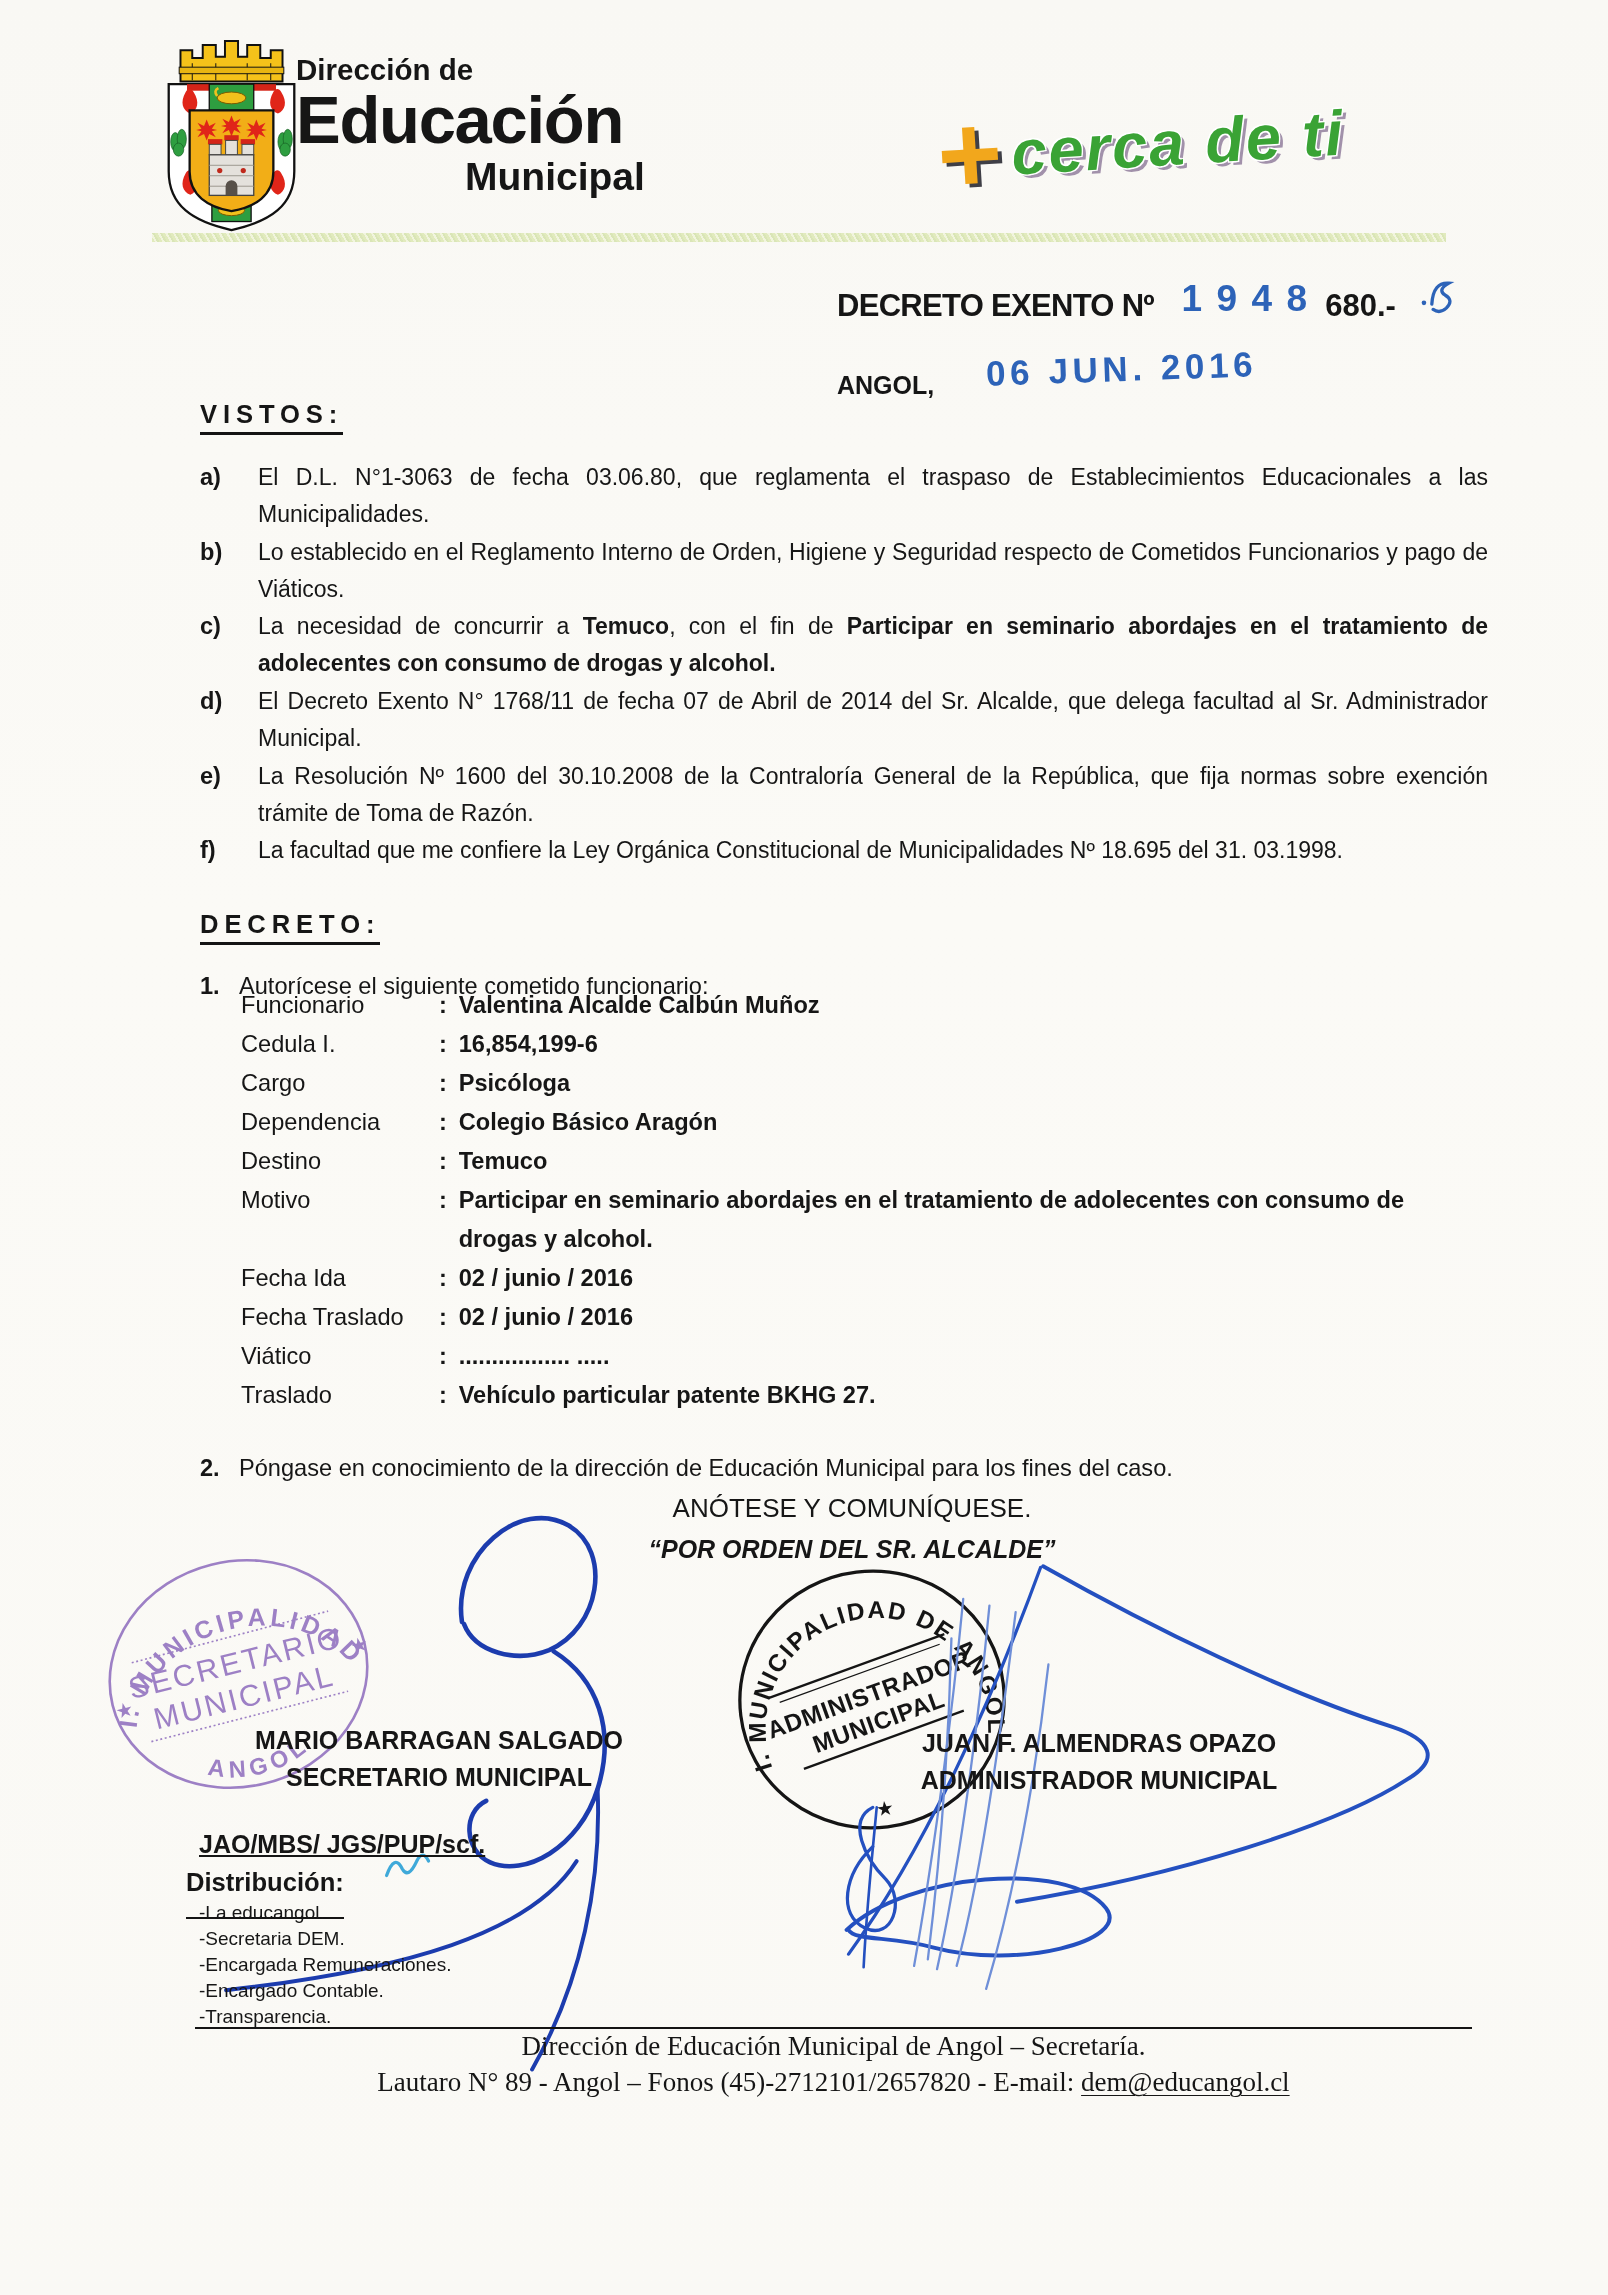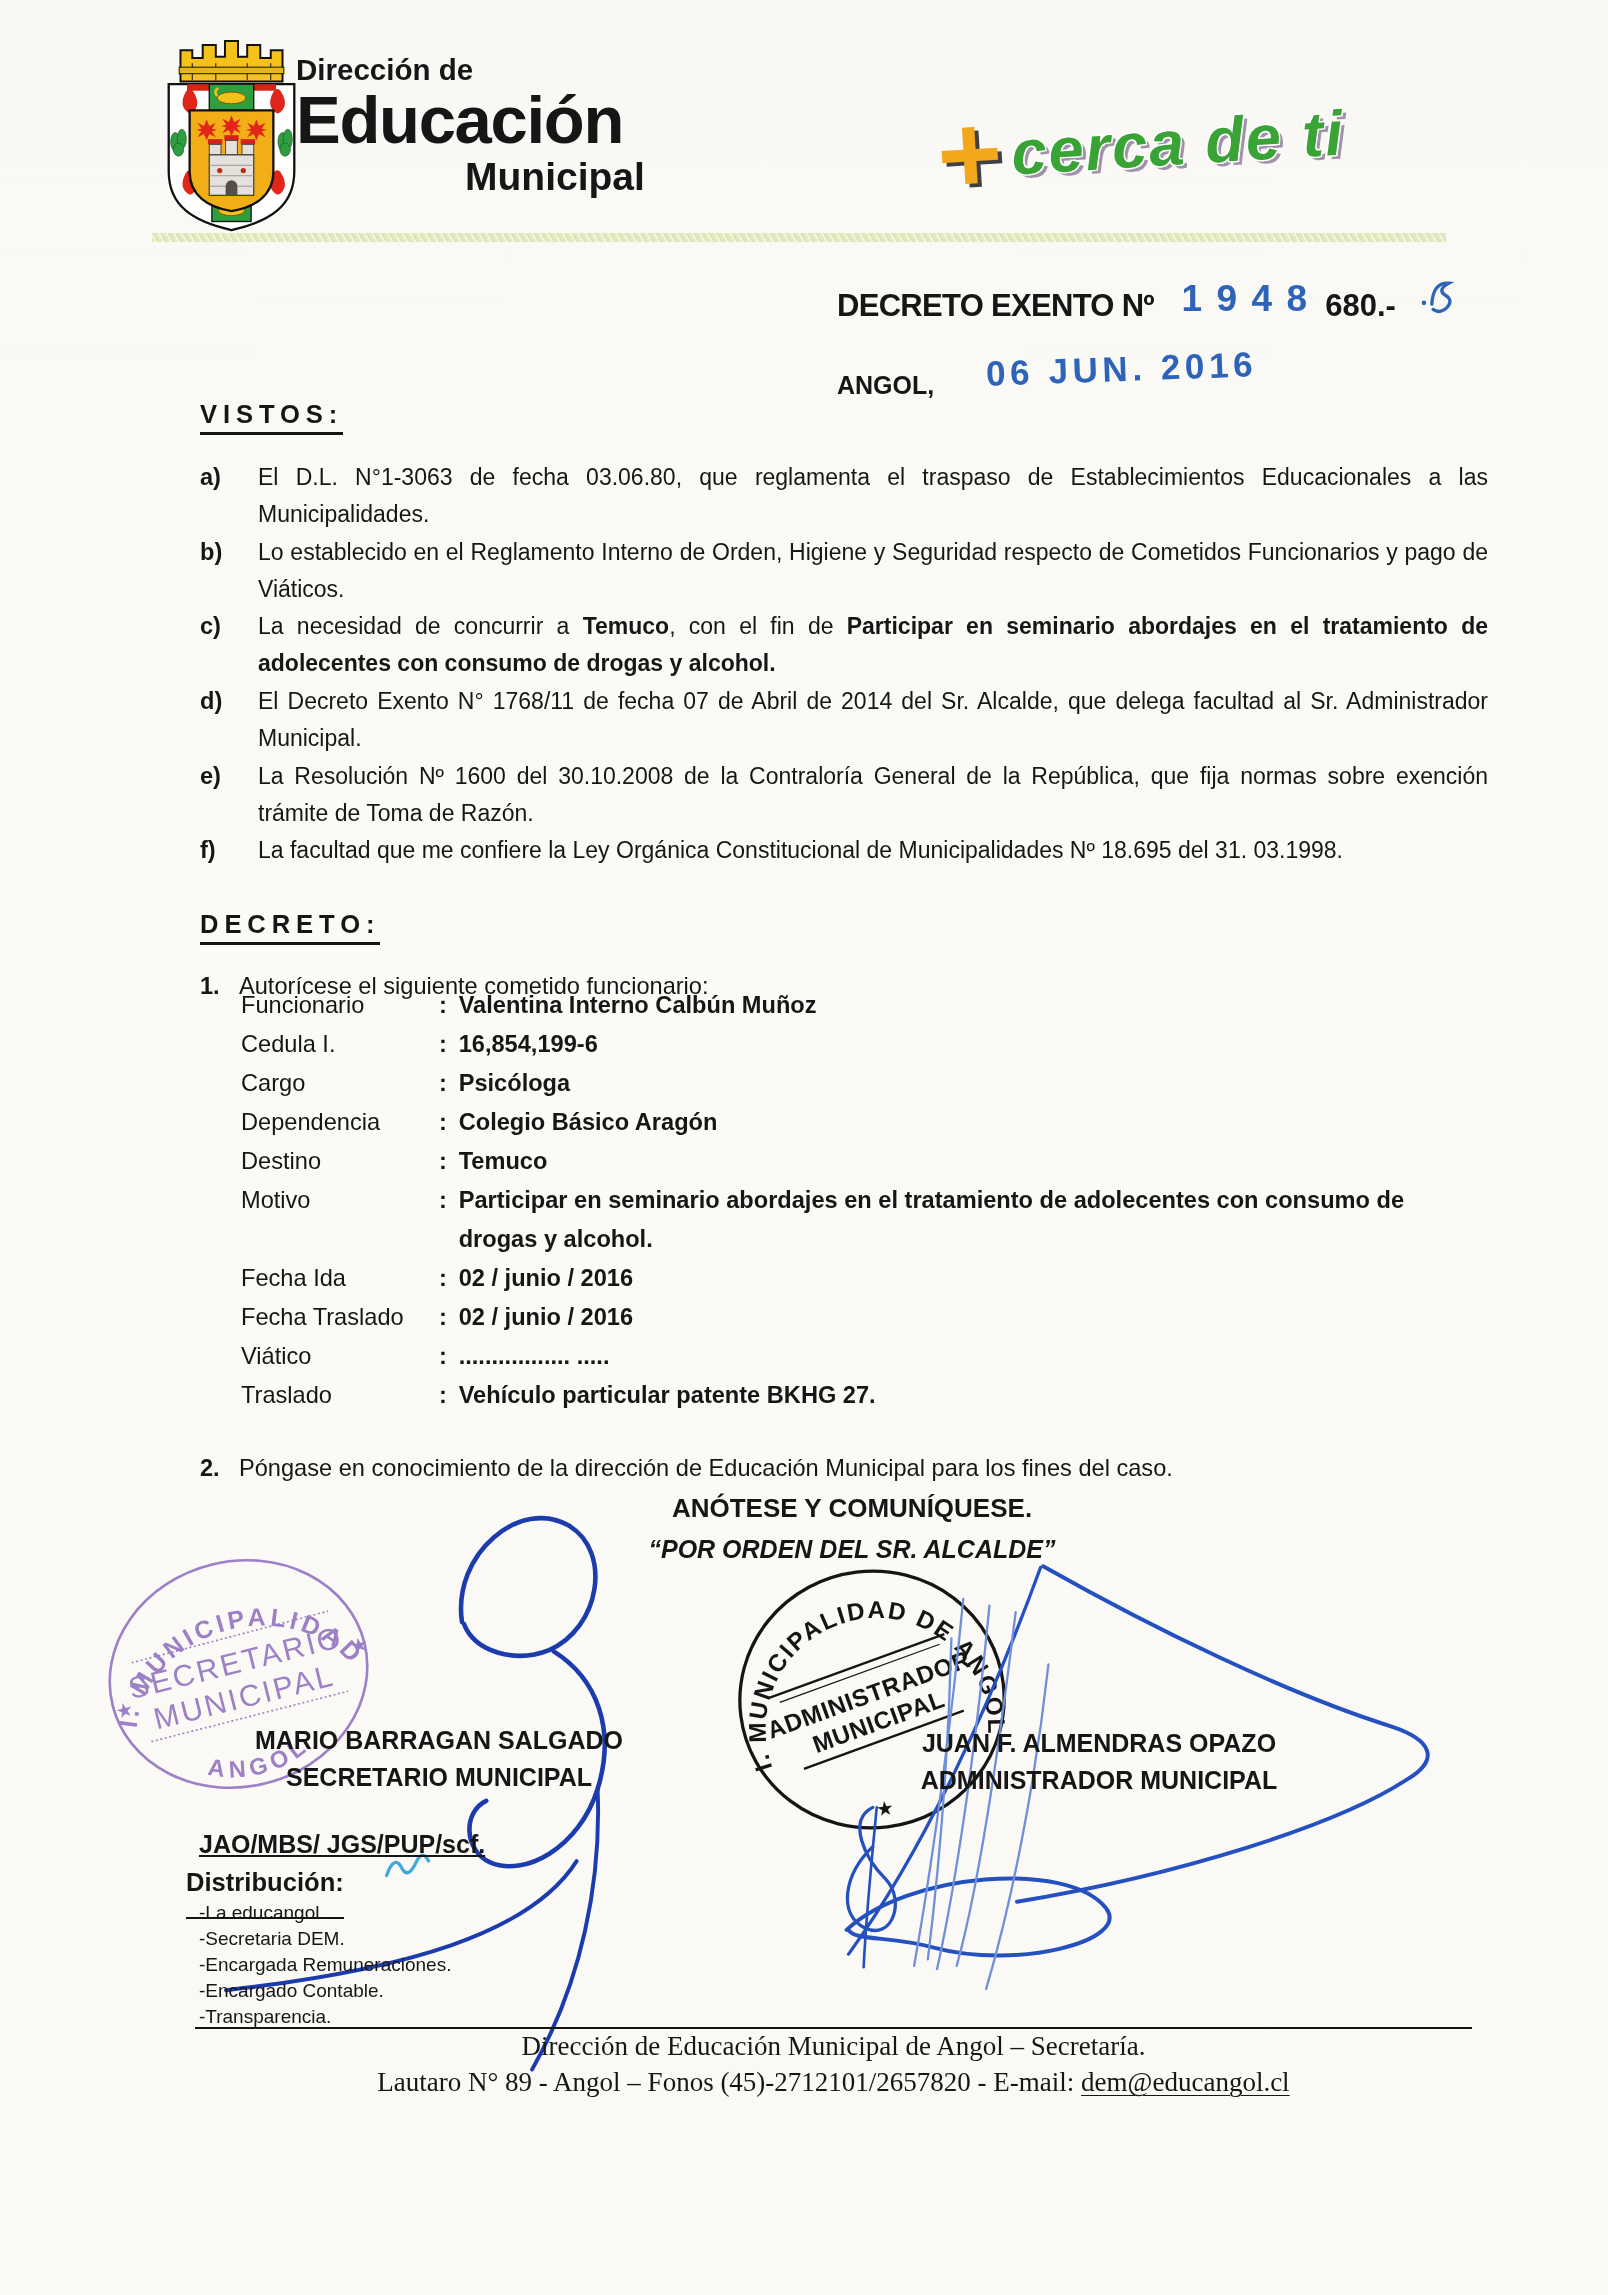--- a/index.html
+++ b/index.html
@@ -46,21 +46,21 @@
   .numitem .num{width:39px;font-weight:bold;font-size:23.6px;line-height:37px;flex:none;}
   .numitem .ntext{flex:1;font-size:23.6px;line-height:37px;}
   .item1{left:200px;top:968px;}
   .ftable{left:241px;top:986px;width:1245px;}
   .frow{display:flex;}
   .flabel{width:198px;flex:none;font-size:23.6px;line-height:39px;}
   .fcolon{width:19.7px;flex:none;font-size:23.6px;line-height:39px;font-weight:bold;}
   .fvalue{flex:1;font-size:23.6px;line-height:39px;font-weight:bold;}
   .item2{left:200px;top:1450px;}
   .closing{left:426px;top:1493px;width:852px;text-align:center;}
-  .closing .c1{font-size:26px;font-weight:bold;}
+  .closing .c1{font-size:26px;font-weight:normal;}
   .closing .c2{font-size:25px;font-weight:bold;font-style:italic;margin-top:10.5px;}
 
   
   .stamp-left{left:97px;top:1552px;transform:rotate(-14deg);}
   .stamp-right{left:729px;top:1566px;transform:rotate(-7deg);}
   .sig-block{width:406px;text-align:center;line-height:37px;}
   .sig-name{font-size:25px;font-weight:bold;}
   .sig-title{font-size:25px;font-weight:bold;}
   .sign-left{left:236px;top:1722px;}
   .sign-right{left:896px;top:1725px;}
@@ -194,21 +194,21 @@
 
   <div class="abs item1 numitem">
     <span class="num">1.</span>
     <div class="ntext">Autorícese  el siguiente cometido funcionario:</div>
   </div>
 
   <div class="abs ftable">
     <div class="frow">
       <span class="flabel">Funcionario</span>
       <span class="fcolon">:</span>
-      <span class="fvalue">Valentina Interno Calbún Muñoz</span>
+      <span class="fvalue">Valentina Alcalde Calbún Muñoz</span>
     </div>
     <div class="frow">
       <span class="flabel">Cedula I.</span>
       <span class="fcolon">:</span>
       <span class="fvalue">16,854,199-6</span>
     </div>
     <div class="frow">
       <span class="flabel">Cargo</span>
       <span class="fcolon">:</span>
       <span class="fvalue">Psicóloga</span>

